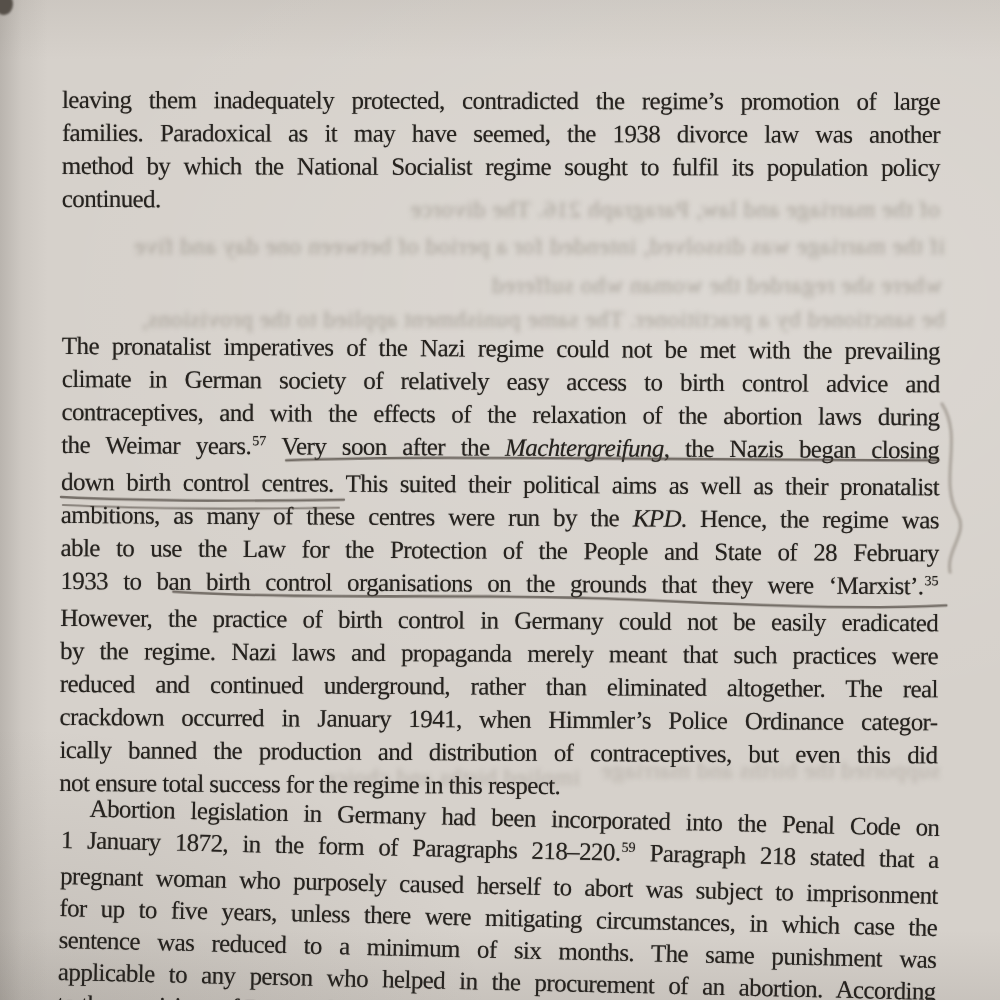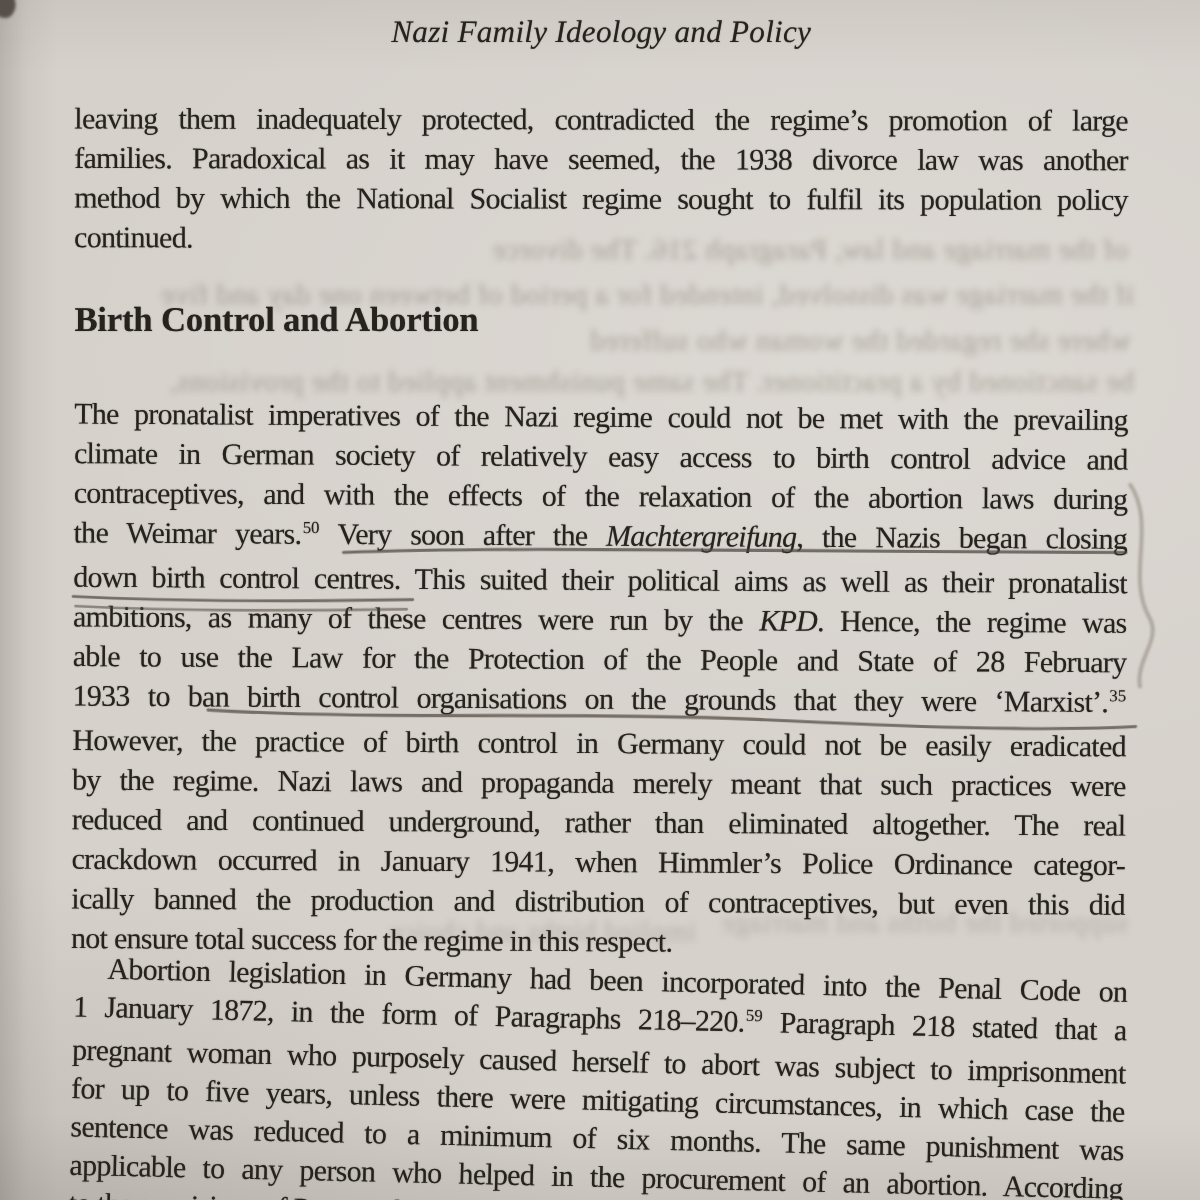--- a/index.html
+++ b/index.html
@@ -84,42 +84,40 @@
 
   <div class="corner-mark"></div>
 
   <div class="ghost" style="left:295px;top:196px;width:645px;">of the marriage and law, Paragraph 216. The divorce</div>
   <div class="ghost" style="left:80px;top:233px;width:865px;">if the marriage was dissolved, intended for a period of between one day and five</div>
   <div class="ghost" style="left:430px;top:272px;width:512px;">where she regarded the woman who suffered</div>
   <div class="ghost" style="left:80px;top:306px;width:865px;">be sanctioned by a practitioner. The same punishment applied to the provisions,</div>
   <div class="ghost faint" style="left:80px;top:764px;width:500px;">implied births and choice</div>
   <div class="ghost faint" style="left:600px;top:757px;width:340px;">supported the births and marriage</div>
 
-  <div class="running-head ink">Nazi Family Ideology and Policy</div>
 
   <div id="para-1" class="text-col ink">
       <div class="line"><span>leaving them inadequately protected, contradicted the regime’s promotion of large</span></div>
       <div class="line"><span>families. Paradoxical as it may have seemed, the 1938 divorce law was another</span></div>
       <div class="line"><span>method by which the National Socialist regime sought to fulfil its population policy</span></div>
       <div class="line no-j"><span>continued.</span></div>
     </div>
 
-  <div id="heading" class="text-col ink">Birth Control and Abortion</div>
 
   <div id="para-2" class="text-col ink">
     <svg class="pencil-svg" viewBox="0 0 890 470" xmlns="http://www.w3.org/2000/svg">
       <path d="M225,130 C 360,124 560,127 877,126" fill="none" stroke="#4b443d" stroke-width="2.6" stroke-linecap="round" opacity="0.72"></path>
       <path d="M0,168 C 95,172 195,171 283,169" fill="none" stroke="#4b443d" stroke-width="2.4" stroke-linecap="round" opacity="0.7"></path>
       <path d="M2,176 C 95,180 190,179 278,177" fill="none" stroke="#4b443d" stroke-width="2.2" stroke-linecap="round" opacity="0.55"></path>
       <path d="M113,262 C 260,270 430,261 570,267 C 690,272 800,276 886,271" fill="none" stroke="#4b443d" stroke-width="2.6" stroke-linecap="round" opacity="0.7"></path>
     </svg>
   <div class="line"><span>The pronatalist imperatives of the Nazi regime could not be met with the prevailing</span></div>
       <div class="line"><span>climate in German society of relatively easy access to birth control advice and</span></div>
       <div class="line"><span>contraceptives, and with the effects of the relaxation of the abortion laws during</span></div>
-      <div class="line"><span>the Weimar years.</span><sup>50</sup><span> Very soon after the </span><em>Machtergreifung</em><span>, the Nazis began closing</span></div>
+      <div class="line"><span>the Weimar years.</span><sup>57</sup><span> Very soon after the </span><em>Machtergreifung</em><span>, the Nazis began closing</span></div>
       <div class="line"><span>down birth control centres. This suited their political aims as well as their pronatalist</span></div>
       <div class="line"><span>ambitions, as many of these centres were run by the </span><em>KPD</em><span>. Hence, the regime was</span></div>
       <div class="line"><span>able to use the Law for the Protection of the People and State of 28 February</span></div>
       <div class="line"><span>1933 to ban birth control organisations on the grounds that they were ‘Marxist’.</span><sup>35</sup></div>
       <div class="line"><span>However, the practice of birth control in Germany could not be easily eradicated</span></div>
       <div class="line"><span>by the regime. Nazi laws and propaganda merely meant that such practices were</span></div>
       <div class="line"><span>reduced and continued underground, rather than eliminated altogether. The real</span></div>
       <div class="line"><span>crackdown occurred in January 1941, when Himmler’s Police Ordinance categor-</span></div>
       <div class="line"><span>ically banned the production and distribution of contraceptives, but even this did</span></div>
       <div class="line no-j"><span>not ensure total success for the regime in this respect.</span></div>

